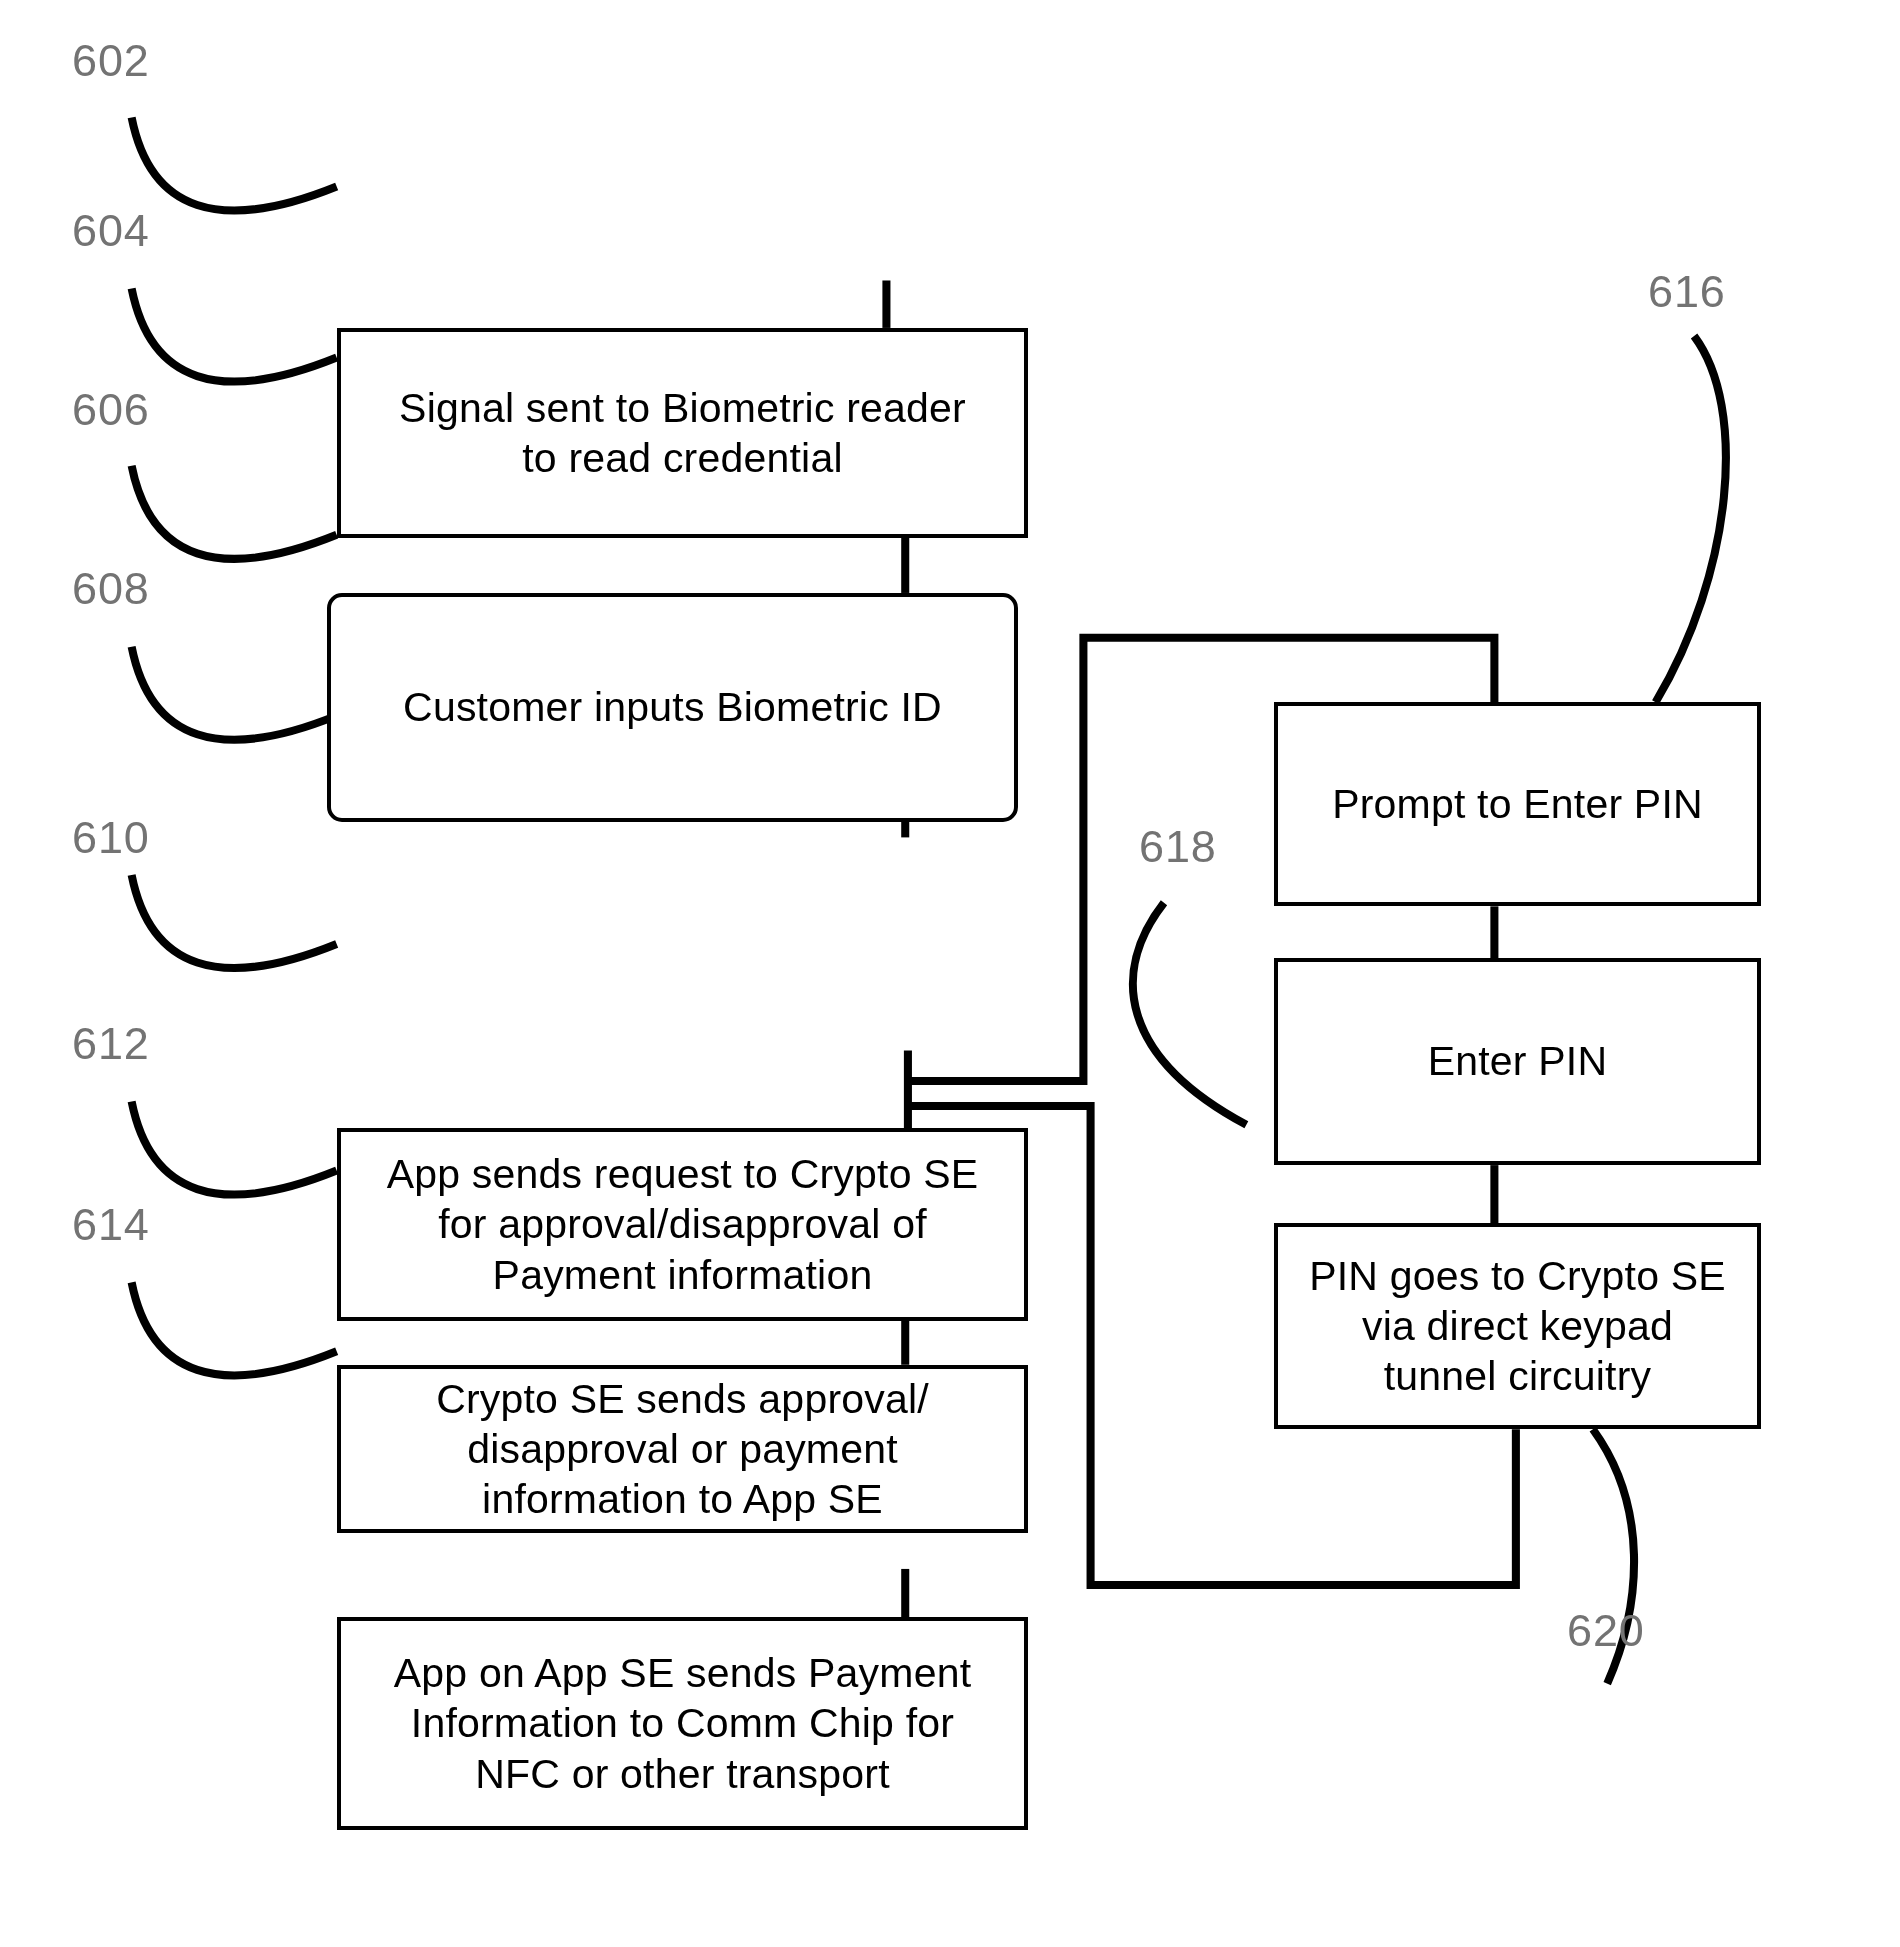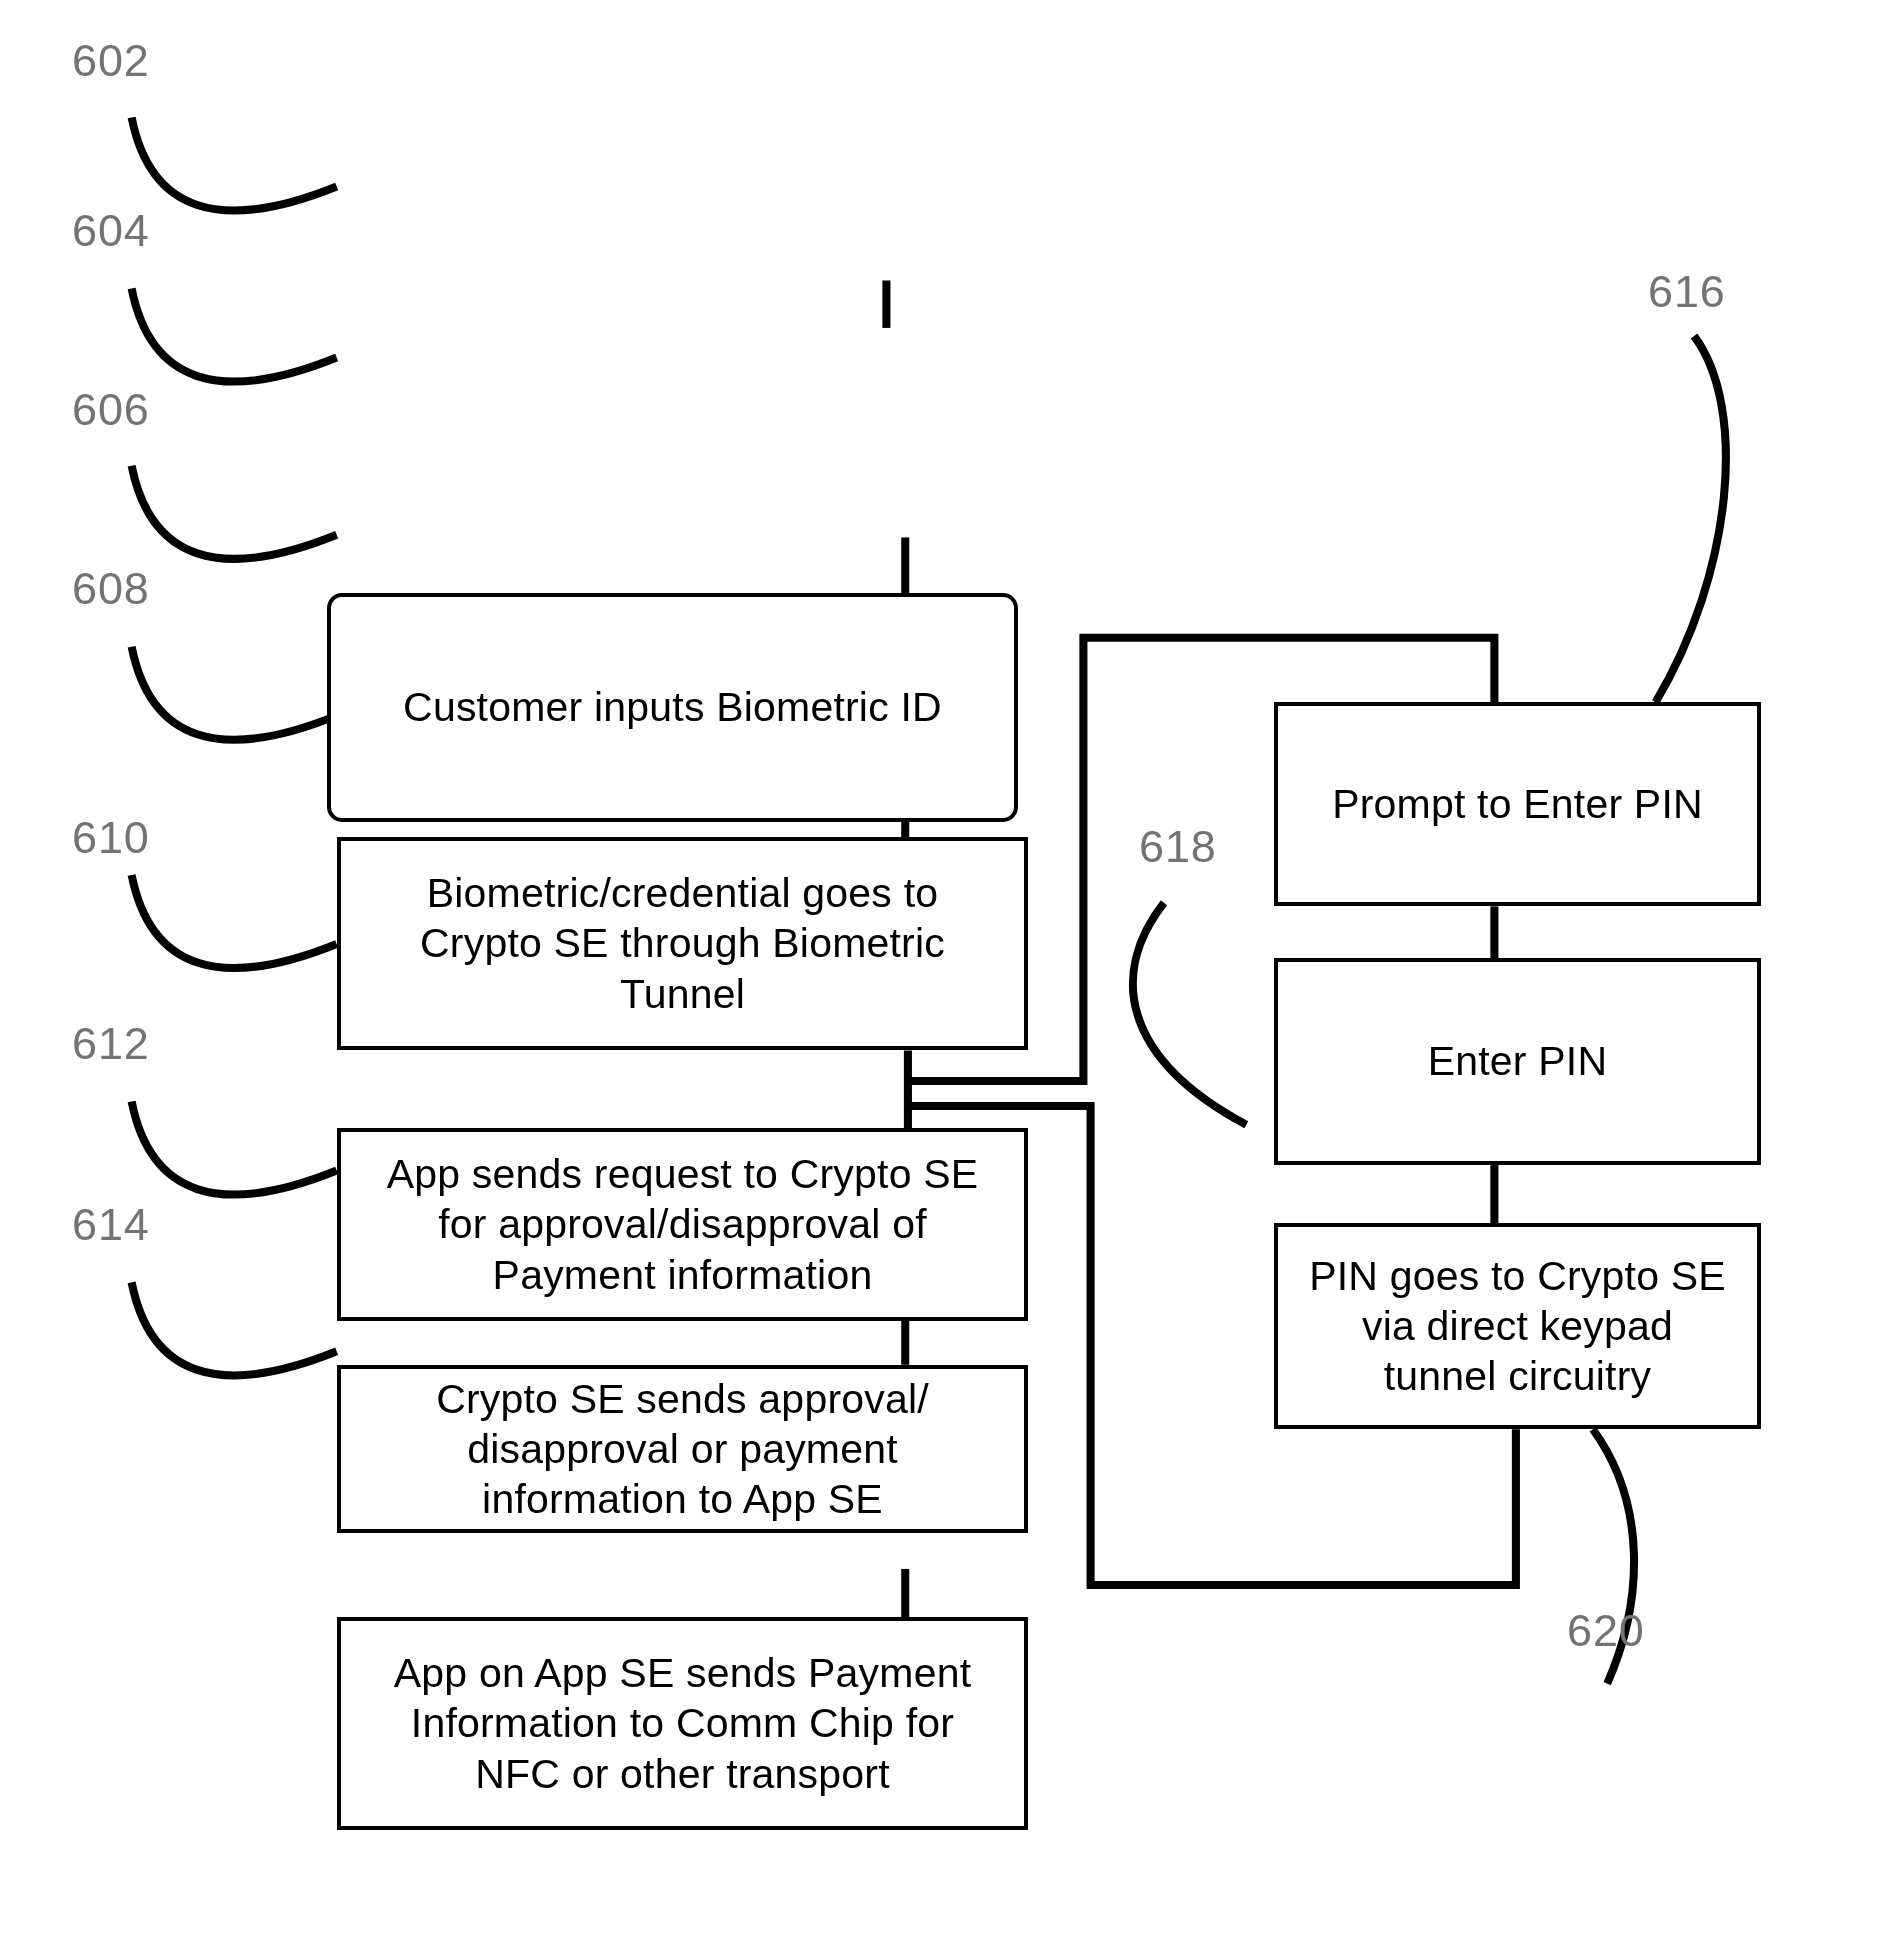--- a/index.html
+++ b/index.html
@@ -90,30 +90,29 @@
       <path d="M 147 977 C 168 1082 245 1107 376 1054"></path>
       <path d="M 147 1230 C 168 1335 245 1360 376 1307"></path>
       <path d="M 147 1432 C 168 1537 245 1562 376 1509"></path>
       <path d="M 1892 375 C 1952 455 1935 640 1849 784"></path>
       <path d="M 1300 1008 C 1240 1085 1250 1180 1392 1256"></path>
       <path d="M 1779 1596 C 1840 1680 1835 1790 1795 1880"></path>
     </g>
   </svg>
 
 
+  <div class="flow-box" style="left:337px; top:328px; width:691px; height:210px;">
+    <span class="box-text">Signal sent to Biometric reader
+to read credential</span>
+  </div>
 
   <div class="flow-box" style="left:327px; top:593px; width:691px; height:229px;border-radius:15px;">
     <span class="box-text">Customer inputs Biometric ID</span>
   </div>
 
-  <div class="flow-box" style="left:337px; top:837px; width:691px; height:213px;">
-    <span class="box-text">Biometric/credential goes to
-Crypto SE through Biometric
-Tunnel</span>
-  </div>
 
   <div class="flow-box" style="left:337px; top:1128px; width:691px; height:193px;">
     <span class="box-text">App sends request to Crypto SE
 for approval/disapproval of
 Payment information</span>
   </div>
 
   <div class="flow-box" style="left:337px; top:1365px; width:691px; height:168px;">
     <span class="box-text">Crypto SE sends approval/
 disapproval or payment

